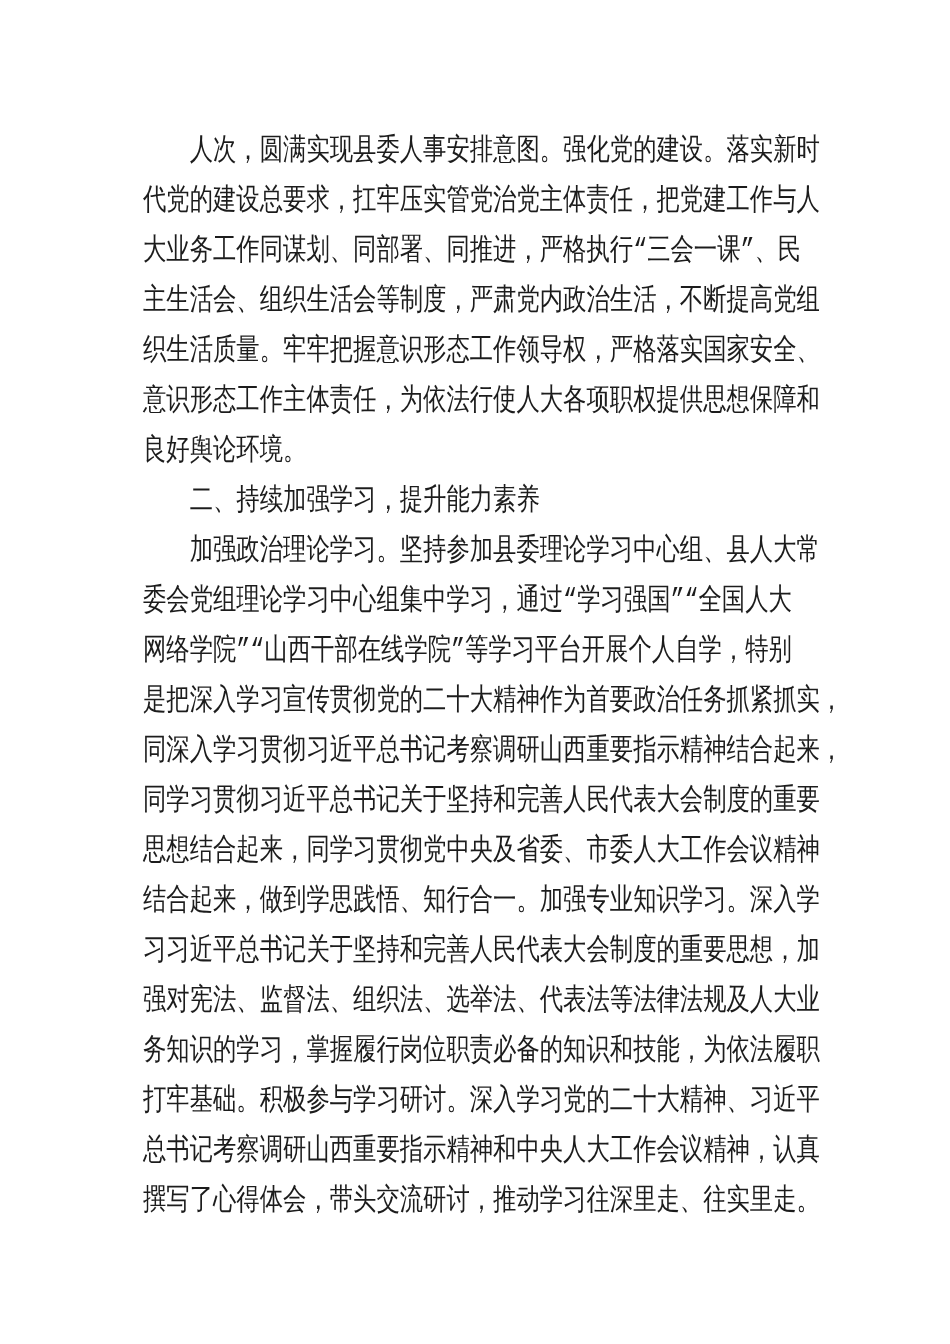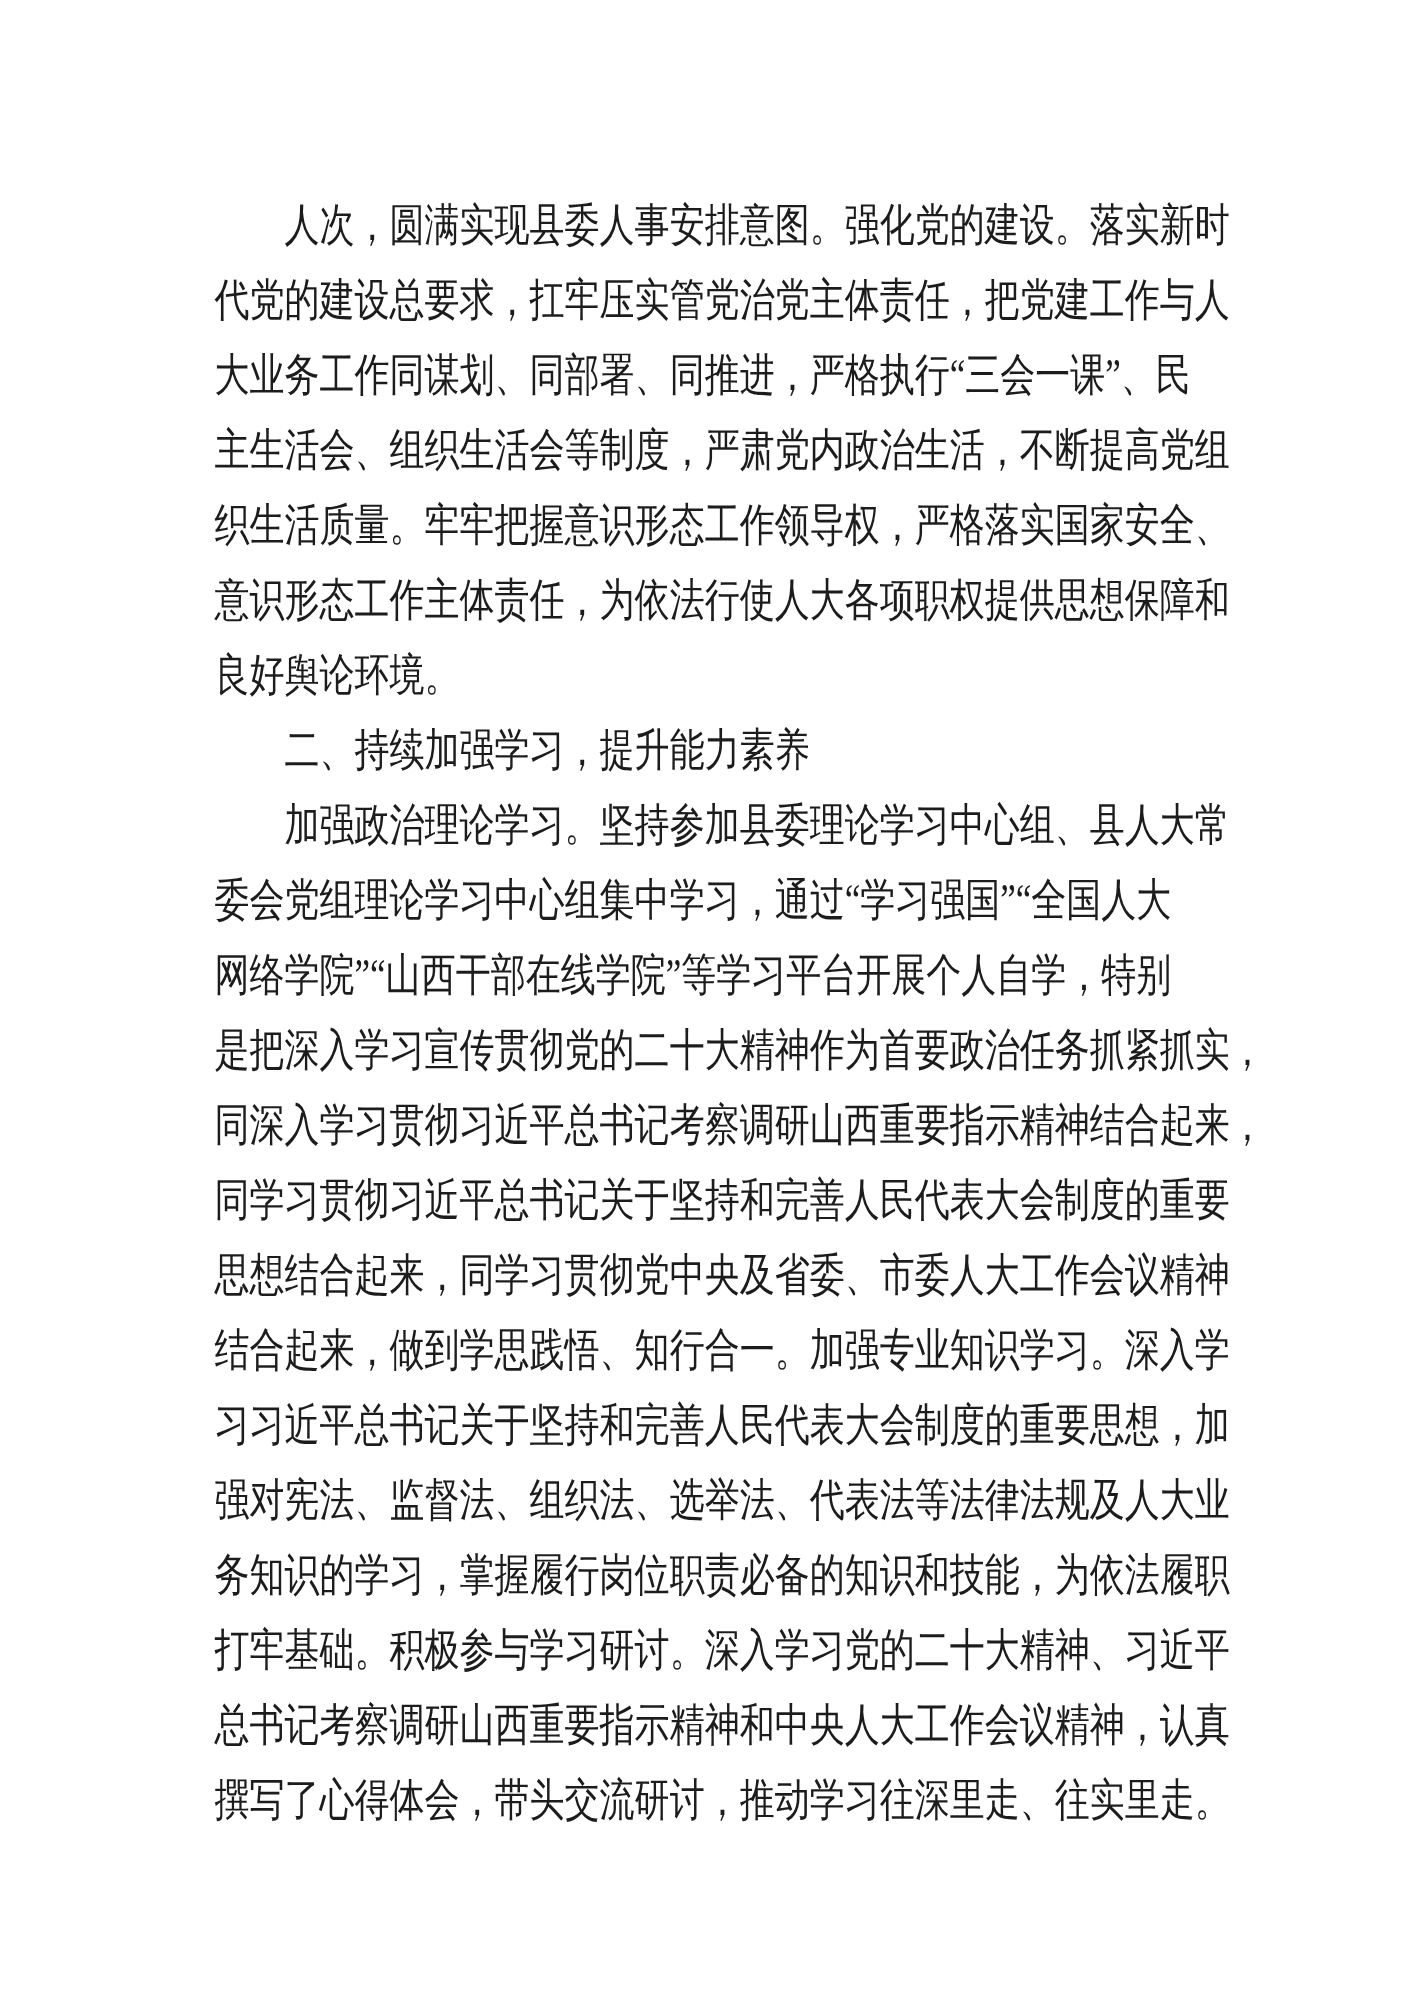--- a/index.html
+++ b/index.html
@@ -11,20 +11,21 @@
   }
   body {
     background: #ffffff;
     font-family: "Liberation Serif", "DejaVu Serif", serif;
   }
   .page {
     position: relative;
     width: 950px;
     height: 1344px;
     background: #ffffff;
+    font-family: Liberation Mono, monospace;
   }
   .text-block {
     position: absolute;
     left: 143px;
     top: 126px;
     width: 678px;
   }
   .line {
     height: 50px;
     line-height: 50px;

